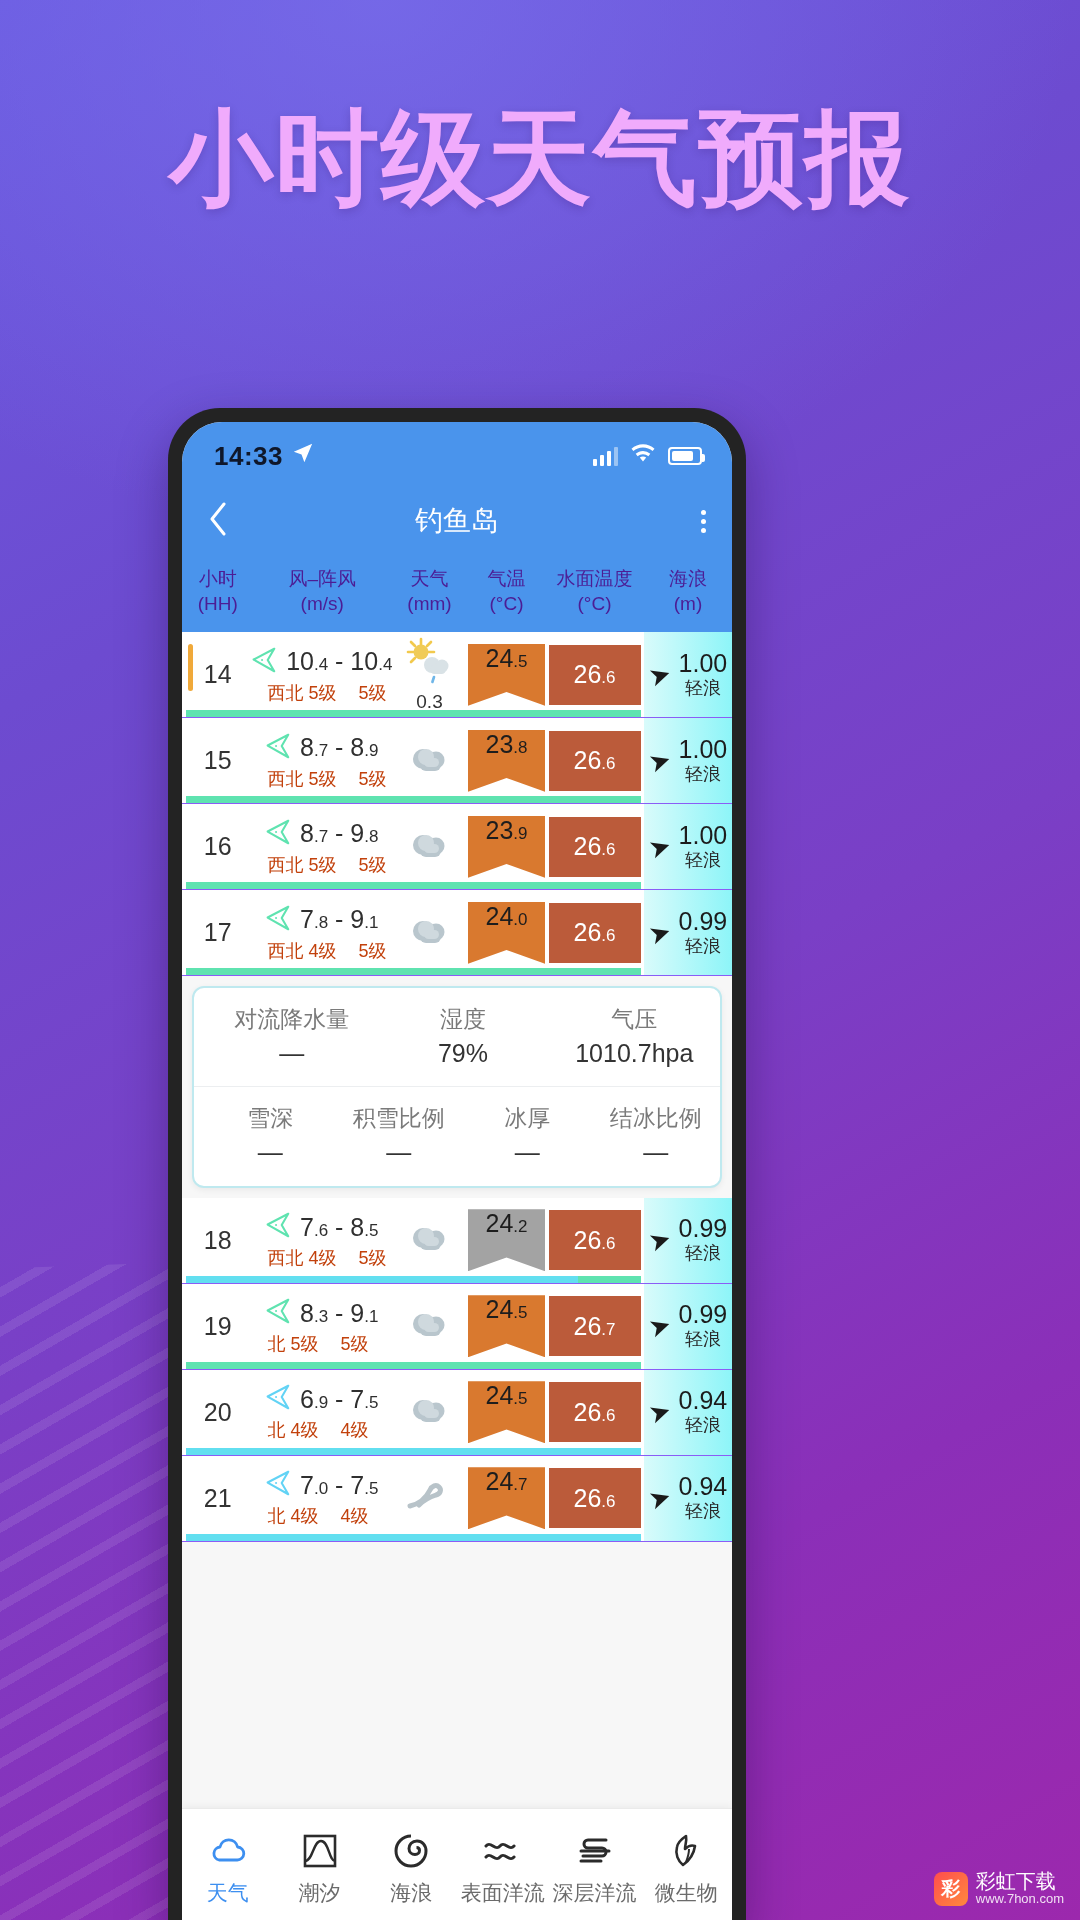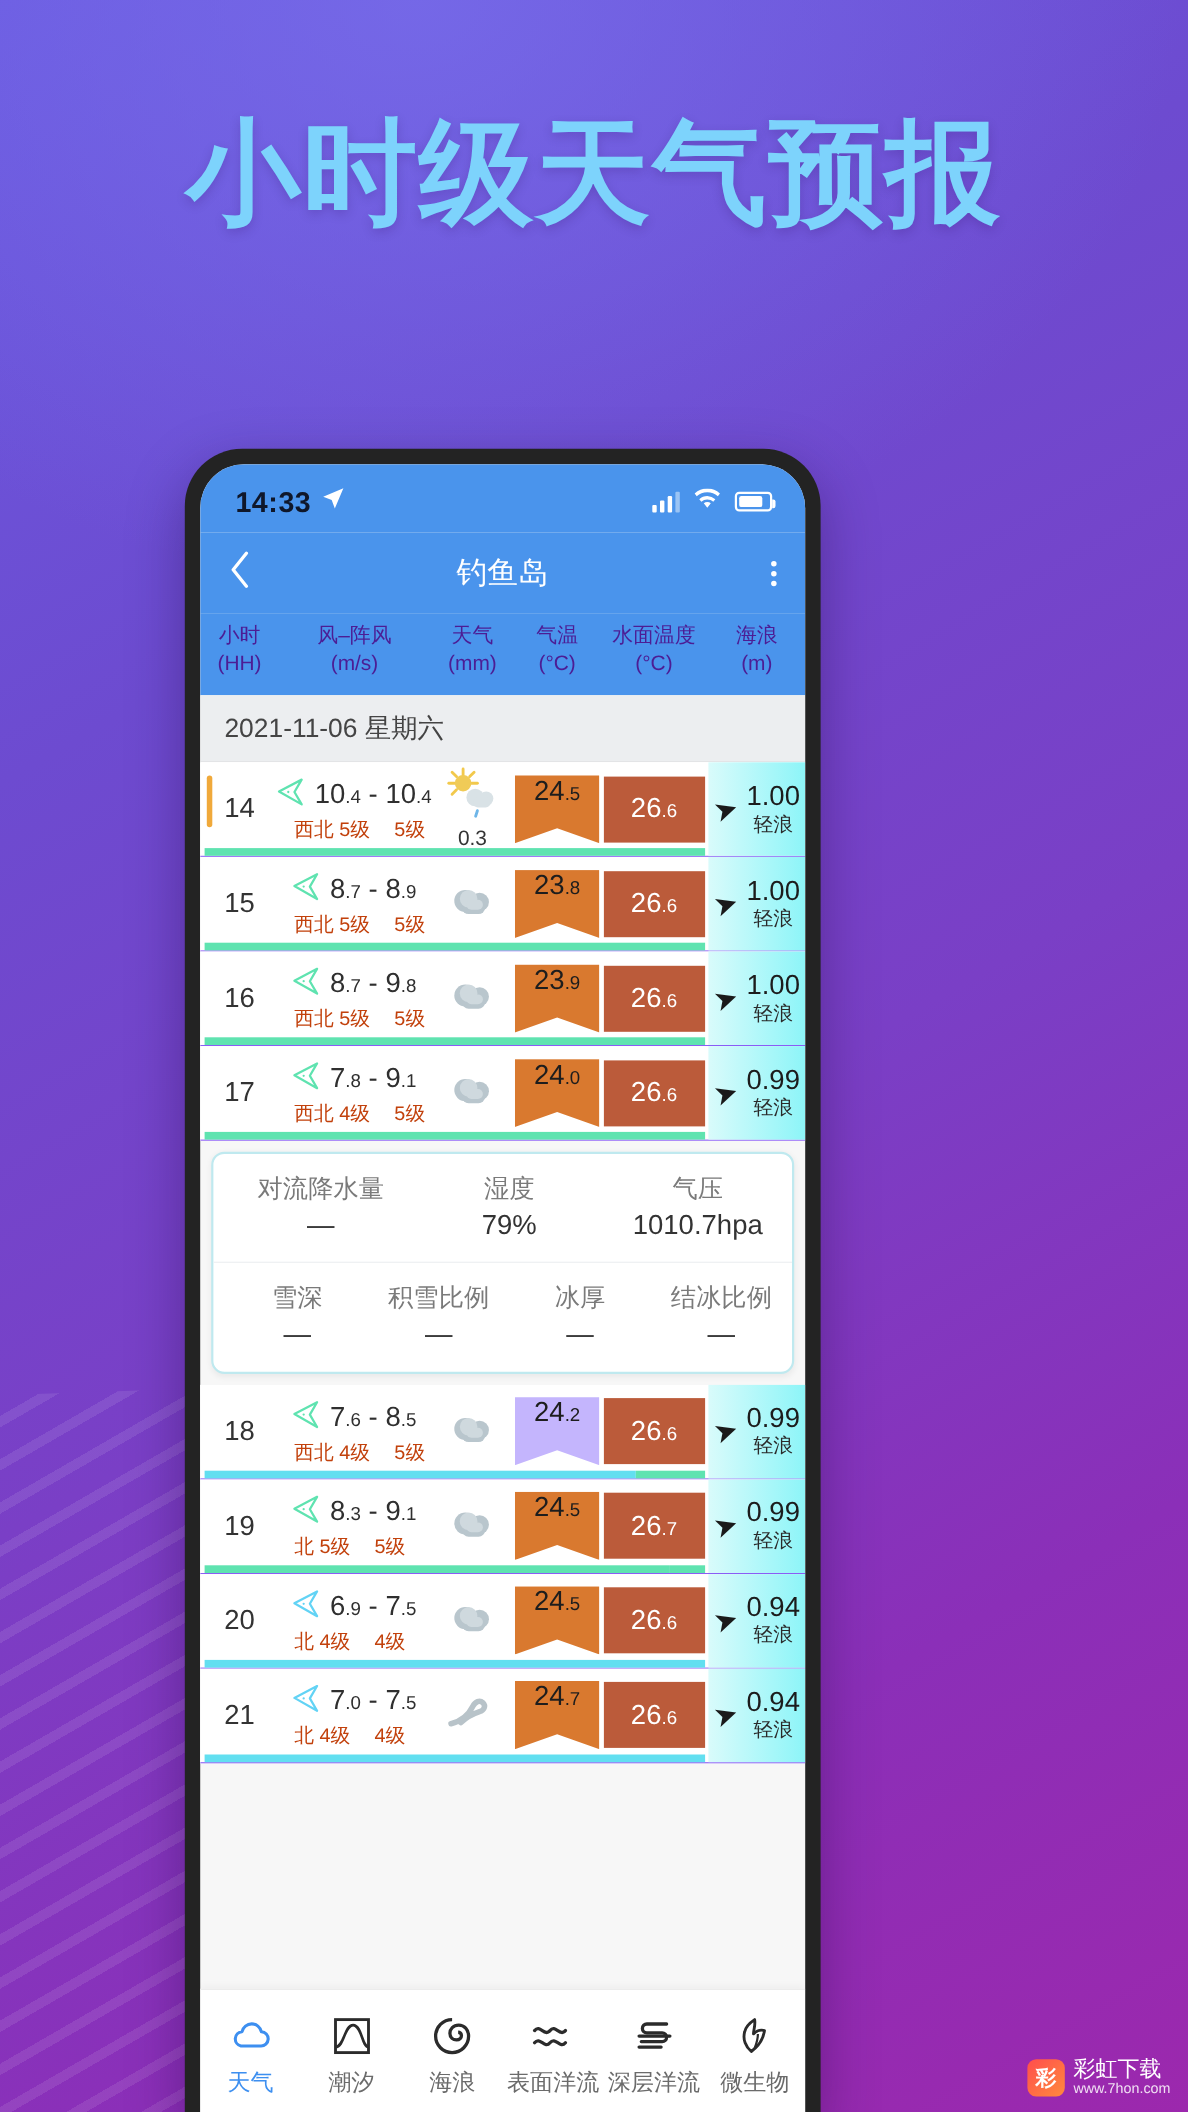--- a/index.html
+++ b/index.html
@@ -27,21 +27,21 @@
   }
   #bg .glowtop {
     position: absolute; left: 0; top: 0; width: 100%; height: 540px;
     background: radial-gradient(ellipse at 35% 0%, rgba(120,110,235,.75), rgba(0,0,0,0) 70%);
   }
 
   
   .headline {
     position: absolute; left: 0; top: 104px; width: 100%;
     text-align: center;
-    color: #7dd3fc;
+    color: #f0abfc;
     font-size: 104px;
     font-weight: bold;
     letter-spacing: 2px;
     line-height: 1.05;
     text-shadow: 0 3px 10px rgba(40,0,80,.18);
   }
 
   
   #phone {
     position: absolute;
@@ -286,21 +286,20 @@
       <div class="ch-water">
         <div>水面温度</div>
         <div>(°C)</div>
       </div>
       <div class="ch-wave">
         <div>海浪</div>
         <div>(m)</div>
       </div>
     </div>
 
-    <div class="dateband">2021-11-06  星期六</div>
 
     <div class="rows" id="rows-top">
         <div class="row">
           <div class="c-hour">
             <span class="mark" style="background:#f0a93a"></span>
             <span>14</span>
           </div>
           <div class="c-wind">
             <div class="wind-top">
               <span><svg class="wind-arrow" viewBox="0 0 32 32">
@@ -558,21 +557,21 @@
                   <circle cx="34" cy="23" r="8.5"></circle>
                   <rect x="18" y="22" width="21" height="12" rx="6"></rect>
                 </g>
                 <g fill="#cfd9de">
                   <circle cx="24" cy="20" r="8"></circle>
                   <rect x="22" y="21" width="15" height="9" rx="4.5"></rect>
                 </g>
               </svg></span>
           </div>
           <div class="c-temp">
-            <div class="chev" style="background:#c4b5fd">
+            <div class="chev" style="background:#a3a3a3">
               <span>24<span class="dec">.2</span></span>
             </div>
           </div>
           <div class="c-water">
             <div class="sq" style="background:#bb5b3a">
               <span>26<span class="dec">.6</span></span>
             </div>
           </div>
           <div class="c-wave">
             <span class="wave-arrow">➤</span>

